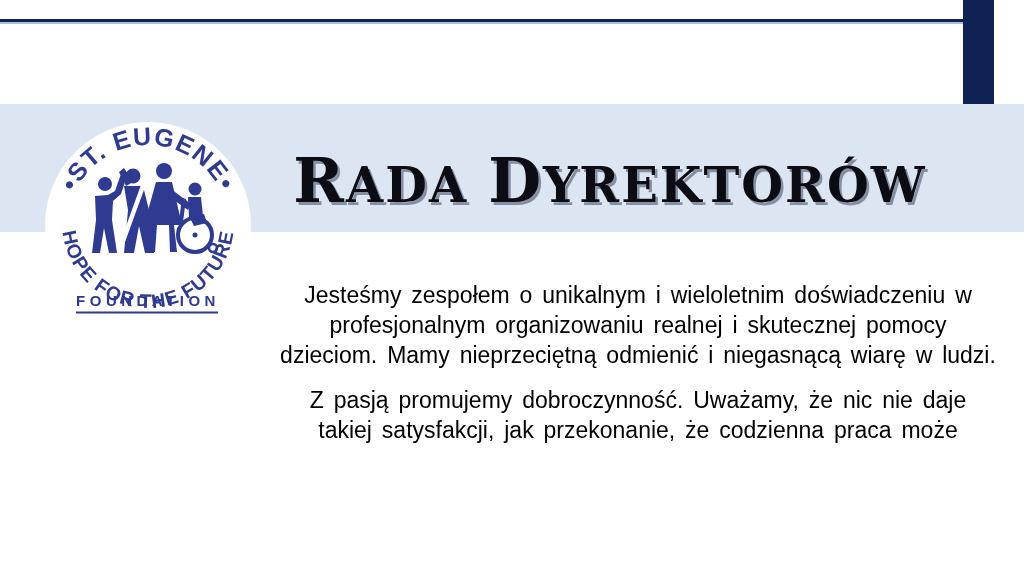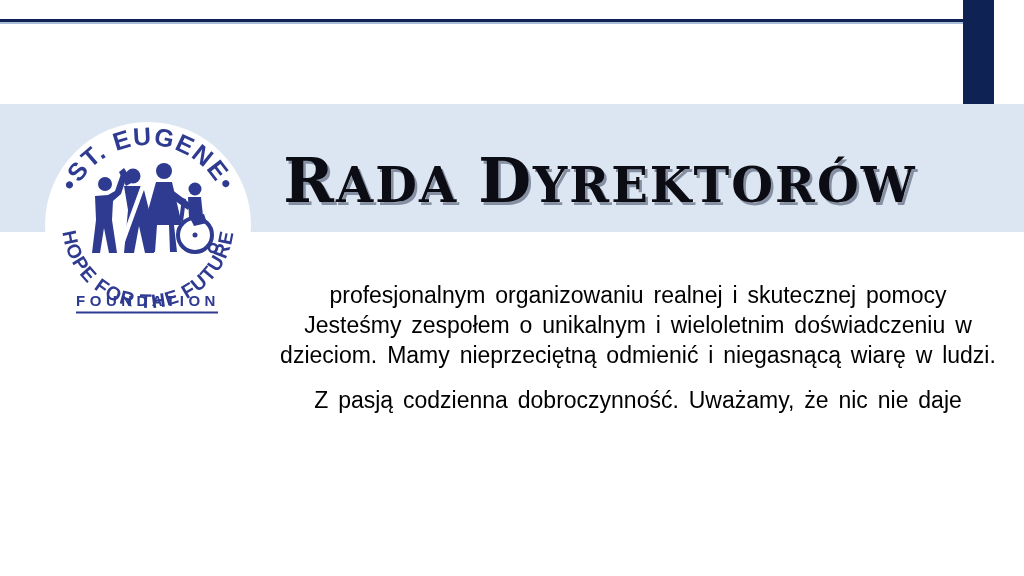--- a/index.html
+++ b/index.html
@@ -28,21 +28,21 @@
     position:absolute;left:963px;top:0;width:31px;height:104px;
     background:var(--navy);
   }
   
   .title-band{
     position:absolute;left:0;top:104px;width:1024px;height:128px;
     background:var(--band);
   }
   
   .slide-title{
-    position:absolute;left:255px;top:149px;width:690px;height:72px;
+    position:absolute;left:265px;top:149px;width:690px;height:72px;
     text-align:center;white-space:nowrap;
     font-family:"DejaVu Serif",serif;font-weight:700;
     color:var(--title-color);
     letter-spacing:2px;
   }
   .title-word{
     display:inline-block;
     font-size:48px;line-height:64px;
     text-shadow:2.5px 2.5px 0 rgba(108,118,140,0.78), 1px 1px 0 rgba(255,255,255,0.55);
   }
@@ -114,22 +114,23 @@
         <path d="M137,76 L141,77 L138,100 L134,99 Z"></path>
         <circle cx="150" cy="113" r="17" fill="none" stroke="#2e3b90" stroke-width="4"></circle>
         <circle cx="150" cy="113" r="2.5"></circle>
         <circle cx="168" cy="126" r="4" fill="none" stroke="#2e3b90" stroke-width="2.5"></circle>
       </g>
     </svg>
   </div>
 
   <div class="body-text">
     <div class="paragraph">
+      <div class="text-line">Jesteśmy zespołem o unikalnym i wieloletnim doświadczeniu w</div>
       <div class="text-line">profesjonalnym organizowaniu realnej i skutecznej pomocy</div>
-      <div class="text-line">Jesteśmy zespołem o unikalnym i wieloletnim doświadczeniu w</div>
       <div class="text-line">dzieciom. Mamy nieprzeciętną odmienić i niegasnącą wiarę w ludzi.</div>
     </div>
     <div class="paragraph">
-      <div class="text-line">Z pasją codzienna dobroczynność. Uważamy, że nic nie daje</div>
+      <div class="text-line">Z pasją promujemy dobroczynność. Uważamy, że nic nie daje</div>
+      <div class="text-line">takiej satysfakcji, jak przekonanie, że codzienna praca może</div>
     </div>
   </div>
 
 </div>
 
 </body></html>

